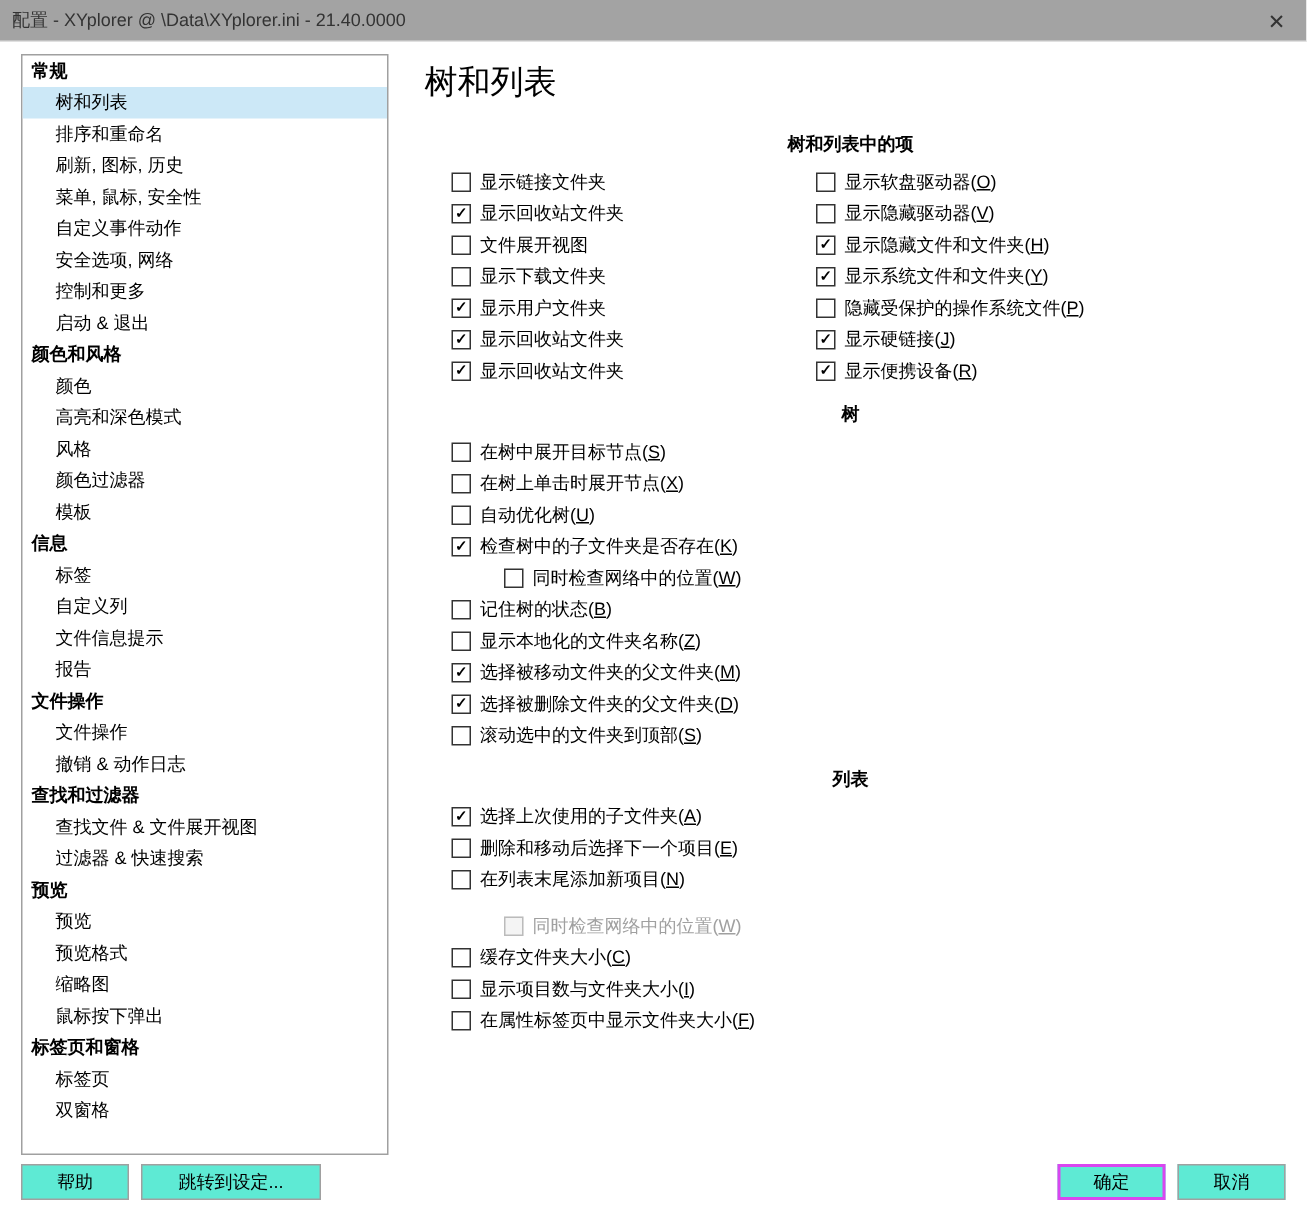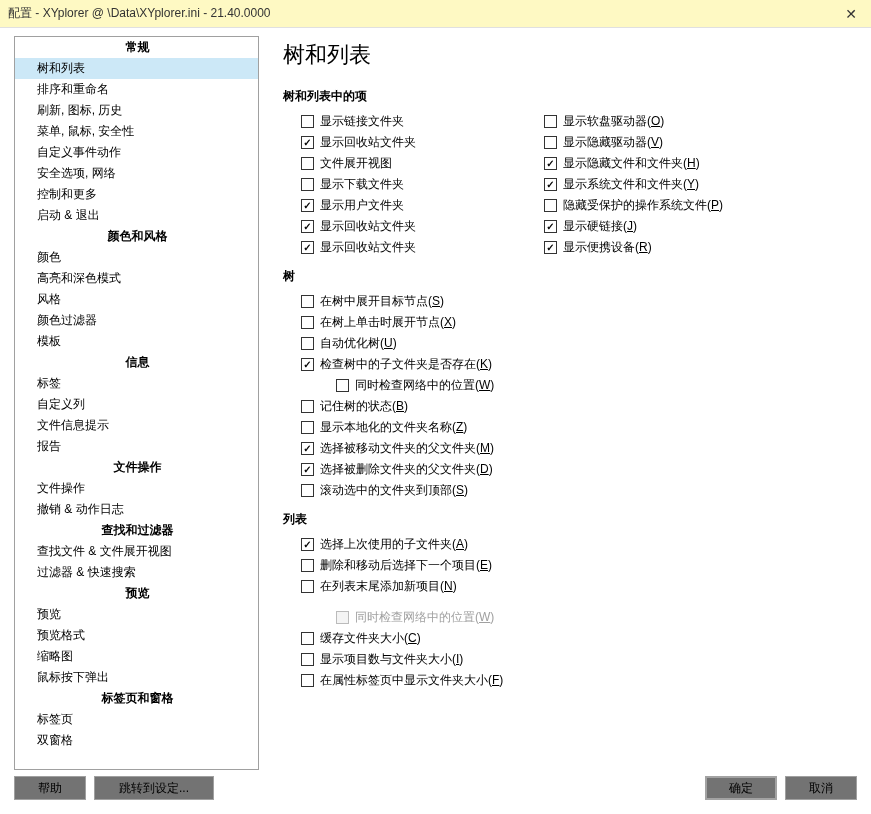--- a/index.html
+++ b/index.html
@@ -6,21 +6,21 @@
 body {
   font-family: "Microsoft YaHei", "Segoe UI", sans-serif;
   font-size: 12px;
   background: #fff;
   width: 871px;
   height: 814px;
   overflow: hidden;
 }
 .titlebar {
   height: 28px;
-  background: #fef9c3;
+  background: #a3a3a3;
   border-bottom: 1px solid #e0e0e0;
   display: flex;
   align-items: center;
   padding-left: 8px;
   color: #333;
 }
 .titlebar-text { flex: 1; font-size: 12px; }
 .close-btn {
   width: 40px;
   height: 28px;
@@ -38,21 +38,20 @@
   width: 245px;
   margin: 8px 4px 4px 14px;
   border: 1px solid #a0a0a0;
   overflow-y: auto;
   background: #fff;
 }
 .sidebar-group-title {
   font-weight: bold;
   padding: 2px 4px 2px 6px;
   color: #000;
-  text-align: center;
 }
 .sidebar-item {
   padding: 2px 4px 2px 22px;
   cursor: pointer;
   color: #000;
 }
 .sidebar-item.selected {
   background: #cce8f7;
 }
 .content {
@@ -64,20 +63,21 @@
   font-size: 22px;
   font-weight: 400;
   margin-bottom: 18px;
   color: #000;
 }
 .section-title {
   font-weight: bold;
   margin-top: 10px;
   margin-bottom: 6px;
   color: #000;
+  text-align: center;
 }
 .options-grid {
   display: flex;
   gap: 110px;
 }
 .options-col { display: flex; flex-direction: column; }
 .option-row {
   display: flex;
   align-items: center;
   padding: 1px 0;
@@ -108,27 +108,27 @@
   display: flex;
   align-items: center;
   padding: 0 14px 8px 14px;
   gap: 8px;
 }
 .footer .spacer { flex: 1; }
 .btn {
   min-width: 72px;
   height: 24px;
   border: 1px solid #a0a0a0;
-  background: #737373;
+  background: #5eead4;
   padding: 0 14px;
   cursor: pointer;
   font-size: 12px;
   font-family: inherit;
 }
-.btn.primary { border: 2px solid #a3a3a3; }
+.btn.primary { border: 2px solid #d946ef; }
 .btn.wide { min-width: 120px; }
 </style>
 </head>
 <body>
 
 <div class="titlebar">
   <span class="titlebar-text">配置 - XYplorer @             \Data\XYplorer.ini - 21.40.0000</span>
   <div class="close-btn">✕</div>
 </div>
 

